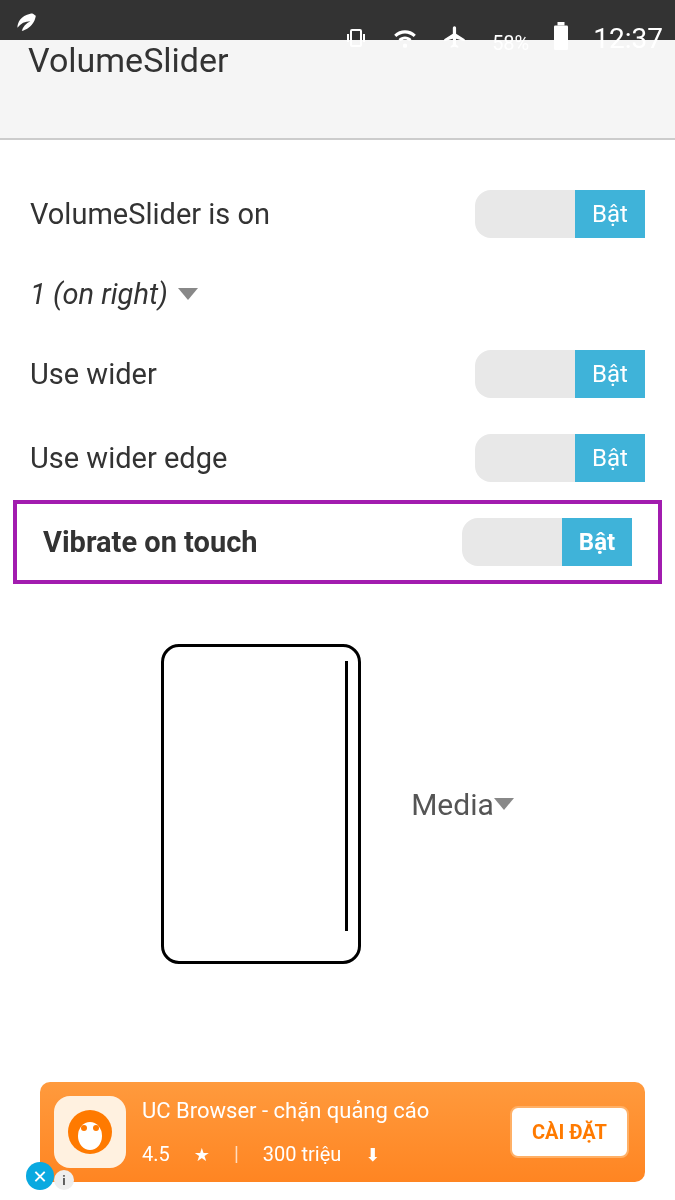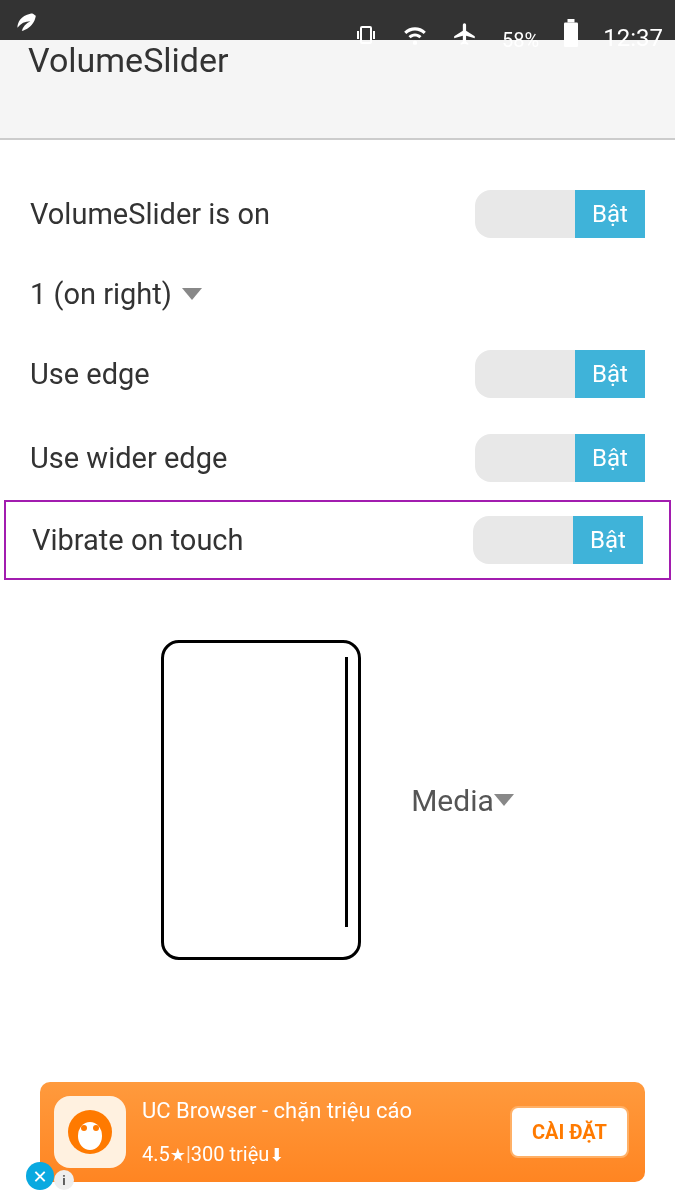--- a/index.html
+++ b/index.html
@@ -17,21 +17,21 @@
   color: #fff;
   display: flex;
   align-items: center;
   padding: 0 12px;
   font-size: 22px;
 }
 .status-left { display: flex; align-items: center; gap: 8px; }
 .status-right { margin-left: auto; display: flex; align-items: flex-end; gap: 24px; }
 .leaf-icon { color: #fff; }
 .battery-pct { font-size: 20px; }
-.time { font-size: 24px; font-weight: 400; margin-top: 36px; }
+.time { font-size: 28px; font-weight: 400; margin-top: 36px; }
 
 .app-bar {
   height: 100px;
   background: #f5f5f5;
   display: flex;
   align-items: flex-start;
   padding: 0 28px;
   border-bottom: 2px solid #ccc;
 }
 .app-title { font-size: 34px; color: #333; }
@@ -65,34 +65,36 @@
   display: flex;
   align-items: center;
   justify-content: center;
   color: #fff;
   font-size: 24px;
 }
 .dropdown-row {
   display: flex;
   align-items: center;
   gap: 10px;
+  font-style: italic;
 }
 .dropdown-value {
   font-size: 29px;
   color: #333;
 }
 .triangle-down {
   width: 0; height: 0;
   border-left: 10px solid transparent;
   border-right: 10px solid transparent;
   border-top: 12px solid #888;
 }
 .highlight-box {
-  border: 2px solid #a21caf;
-  margin: 0 4px;
+  border: 4px solid #a21caf;
+  margin: 0 13px;
+  font-weight: bold;
 }
 .highlight-box .setting-row { padding: 14px 26px; }
 
 .phone-section {
   display: flex;
   align-items: center;
   justify-content: center;
   gap: 50px;
   margin-top: 60px;
   padding: 0 30px;
@@ -180,21 +182,21 @@
 .squirrel {
   width: 48px;
   height: 48px;
 }
 .ad-text {
   flex: 1;
   margin-left: 16px;
   color: #fff;
 }
 .ad-title { font-size: 22px; line-height: 1.2; }
-.ad-sub { font-size: 20px; display: flex; align-items: center; gap: 0; margin-top: 18px; }
+.ad-sub { font-size: 20px; display: flex; align-items: center; gap: 24px; margin-top: 18px; }
 .ad-cta {
   background: #fff;
   color: #ff7a00;
   font-size: 20px;
   font-weight: bold;
   padding: 12px 20px;
   border-radius: 8px;
   border: 2px solid #ffb066;
 }
 .star { color: #fff; font-size: 18px; }
@@ -255,21 +257,21 @@
   </div>
 
   <div class="setting-row">
     <div class="dropdown-row">
       <span class="dropdown-value">1 (on right)</span>
       <span class="triangle-down"></span>
     </div>
   </div>
 
   <div class="setting-row">
-    <span class="setting-label">Use edge</span>
+    <span class="setting-label">Use wider</span>
     <div class="toggle">
       <div class="toggle-handle">Bật</div>
     </div>
   </div>
 
   <div class="setting-row">
     <span class="setting-label">Use wider edge</span>
     <div class="toggle">
       <div class="toggle-handle">Bật</div>
     </div>
@@ -302,21 +304,21 @@
   <div class="ad-info">i</div>
   <div class="ad-icon">
     <svg class="squirrel" viewBox="0 0 48 48">
         <circle cx="24" cy="24" r="22" fill="#ff7a00"></circle>
         <ellipse cx="24" cy="28" rx="12" ry="14" fill="#fff"></ellipse>
         <circle cx="18" cy="20" r="3" fill="#ff7a00"></circle>
         <circle cx="30" cy="20" r="3" fill="#ff7a00"></circle>
       </svg>
   </div>
   <div class="ad-text">
-    <div class="ad-title">UC Browser - chặn triệu cáo</div>
+    <div class="ad-title">UC Browser - chặn quảng cáo</div>
     <div class="ad-sub">
       <span>4.5</span>
       <span class="star">★</span>
       <span class="divider">|</span>
       <span>300 triệu</span>
       <span class="dl-icon">⬇</span>
     </div>
   </div>
   <div class="ad-cta">CÀI ĐẶT</div>
 </div>

